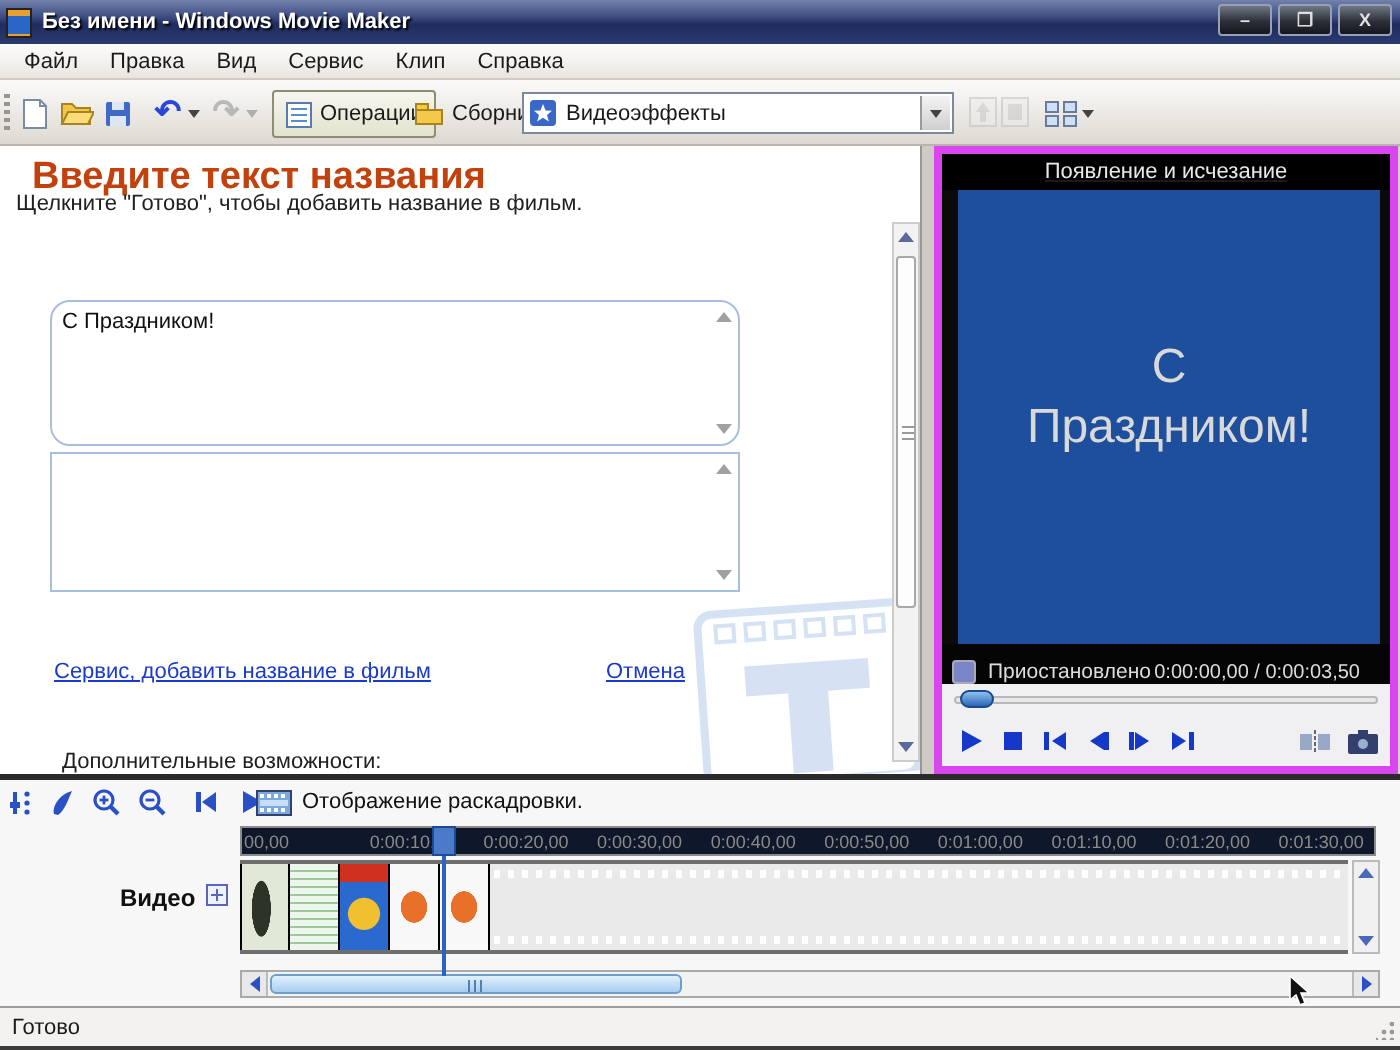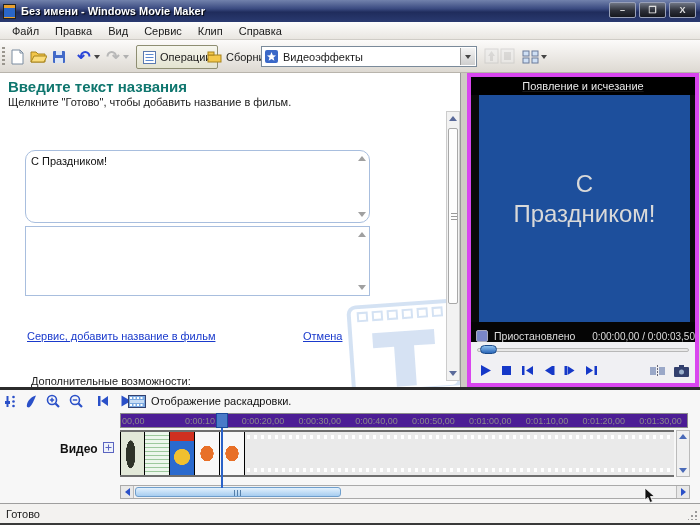--- a/index.html
+++ b/index.html
@@ -51,21 +51,21 @@
   .ghosticon{position:absolute;top:8px;width:15px;height:16px;opacity:.45;}
 
   
   .main{position:absolute;left:0;top:73px;width:700px;height:314px;display:flex;}
   .taskpane{position:relative;width:461px;height:314px;background:#fff;
     border-right:1px solid #979797;overflow:hidden;}
   .gapcol{width:6px;height:314px;background:#cfcbc4;}
   .previewpane{position:relative;width:232px;height:314px;background:#0a0a0a;border:4px solid #d946ef;text-decoration:underline;}
 
   
-  .tp-head{position:absolute;left:8px;top:5px;font-size:15px;font-weight:bold;color:#0f766e;}
+  .tp-head{position:absolute;left:16px;top:5px;font-size:19px;font-weight:bold;color:#c2410c;}
   .tp-sub{position:absolute;left:8px;top:23px;font-size:11px;color:#202020;}
   .tbox{position:absolute;left:25px;width:345px;background:#fff;border:1px solid #a8bede;}
   .tbox .txt{position:absolute;left:5px;top:4px;right:18px;font-size:11px;color:#111;}
   .tbox .mini-up,.tbox .mini-dn{position:absolute;right:3px;width:0;height:0;
     border-left:4px solid transparent;border-right:4px solid transparent;}
   .tbox .mini-up{top:5px;border-bottom:5px solid #a0a0a0;}
   .tbox .mini-dn{bottom:5px;border-top:5px solid #a0a0a0;}
   .link{position:absolute;font-size:11px;color:#1a3acc;text-decoration:underline;cursor:pointer;}
   .tp-more{position:absolute;left:31px;top:302px;font-size:11px;color:#202020;}
   .tp-scroll{position:absolute;left:446px;top:38px;width:14px;height:270px;
@@ -83,39 +83,39 @@
   
   .pv-head{height:18px;display:flex;align-items:center;justify-content:center;
     color:#e8e8e8;font-size:11px;background:#000;}
   .pv-video{position:absolute;left:8px;right:5px;top:18px;height:227px;background:#1d4f9c;
     display:flex;flex-direction:column;align-items:center;justify-content:center;}
   .pv-video .vline{color:#d9d9d9;font-size:24px;line-height:30px;transform:translateY(-10px);}
   .pv-status{position:absolute;left:0;right:0;top:245px;height:28px;background:#050505;
     display:flex;align-items:center;color:#ddd;font-size:10.5px;}
   .pv-status .sicon{width:12px;height:12px;margin:0 6px 0 5px;background:#7a86c8;
     border:1px solid #aab;border-radius:2px;}
-  .pv-status .time{margin-left:auto;margin-right:0;font-size:10px;white-space:nowrap;}
+  .pv-status .time{margin-left:auto;margin-right:15px;font-size:10px;white-space:nowrap;}
   .pv-controls{position:absolute;left:0;right:0;top:265px;bottom:0;background:#f0f0f3;}
   .seek{position:absolute;left:6px;right:6px;top:6px;height:4px;background:#e8e8e8;
     border:1px solid #b8b8b8;border-radius:2px;}
   .seekthumb{position:absolute;left:2px;top:2px;width:17px;height:9px;border-radius:5px;
     background:linear-gradient(#8ec0ee,#2a66b8);border:1px solid #1a4a8a;}
   .pv-btns{position:absolute;left:8px;right:6px;top:22px;display:flex;align-items:center;gap:9px;}
   .pv-btns .spacer{flex:1;}
 
   
   .divider{position:absolute;left:0;top:387px;width:700px;height:3px;background:#2b2b2b;}
 
   
   .timeline{position:absolute;left:0;top:390px;width:700px;height:113px;background:#f7f7f7;}
   .tl-icons{position:absolute;left:4px;top:3px;display:flex;align-items:center;gap:7px;}
   .tl-storyboard{position:absolute;left:128px;top:2px;height:18px;display:flex;
     align-items:center;gap:5px;font-size:11px;color:#111;}
   .ruler{position:absolute;left:120px;top:23px;width:568px;height:15px;
-    background:#4c1d95;border:1px solid #8c8c8c;display:flex;overflow:hidden;}
+    background:#0f172a;border:1px solid #8c8c8c;display:flex;overflow:hidden;}
   .ruler .cell{width:56.8px;flex:0 0 56.8px;font-size:9px;color:#8a8a8a;
     text-align:center;line-height:14px;white-space:nowrap;}
   .ruler .cell:first-child{text-align:left;padding-left:1px;}
   .ph-square{position:absolute;left:216px;top:23px;width:12px;height:15px;
     background:#4a7ac8;border:1px solid #1a4a9a;z-index:5;}
   .ph-line{position:absolute;left:221px;top:38px;width:2px;height:60px;background:#2a62c8;z-index:5;}
   .track{position:absolute;left:120px;top:40px;width:554px;height:47px;background:#eaeaea;
     border-top:2px solid #6e6e6e;border-bottom:2px solid #6e6e6e;display:flex;}
   .track .filmrest{flex:1;position:relative;}
   .track .filmrest:before,.track .filmrest:after{content:"";position:absolute;left:2px;right:2px;

